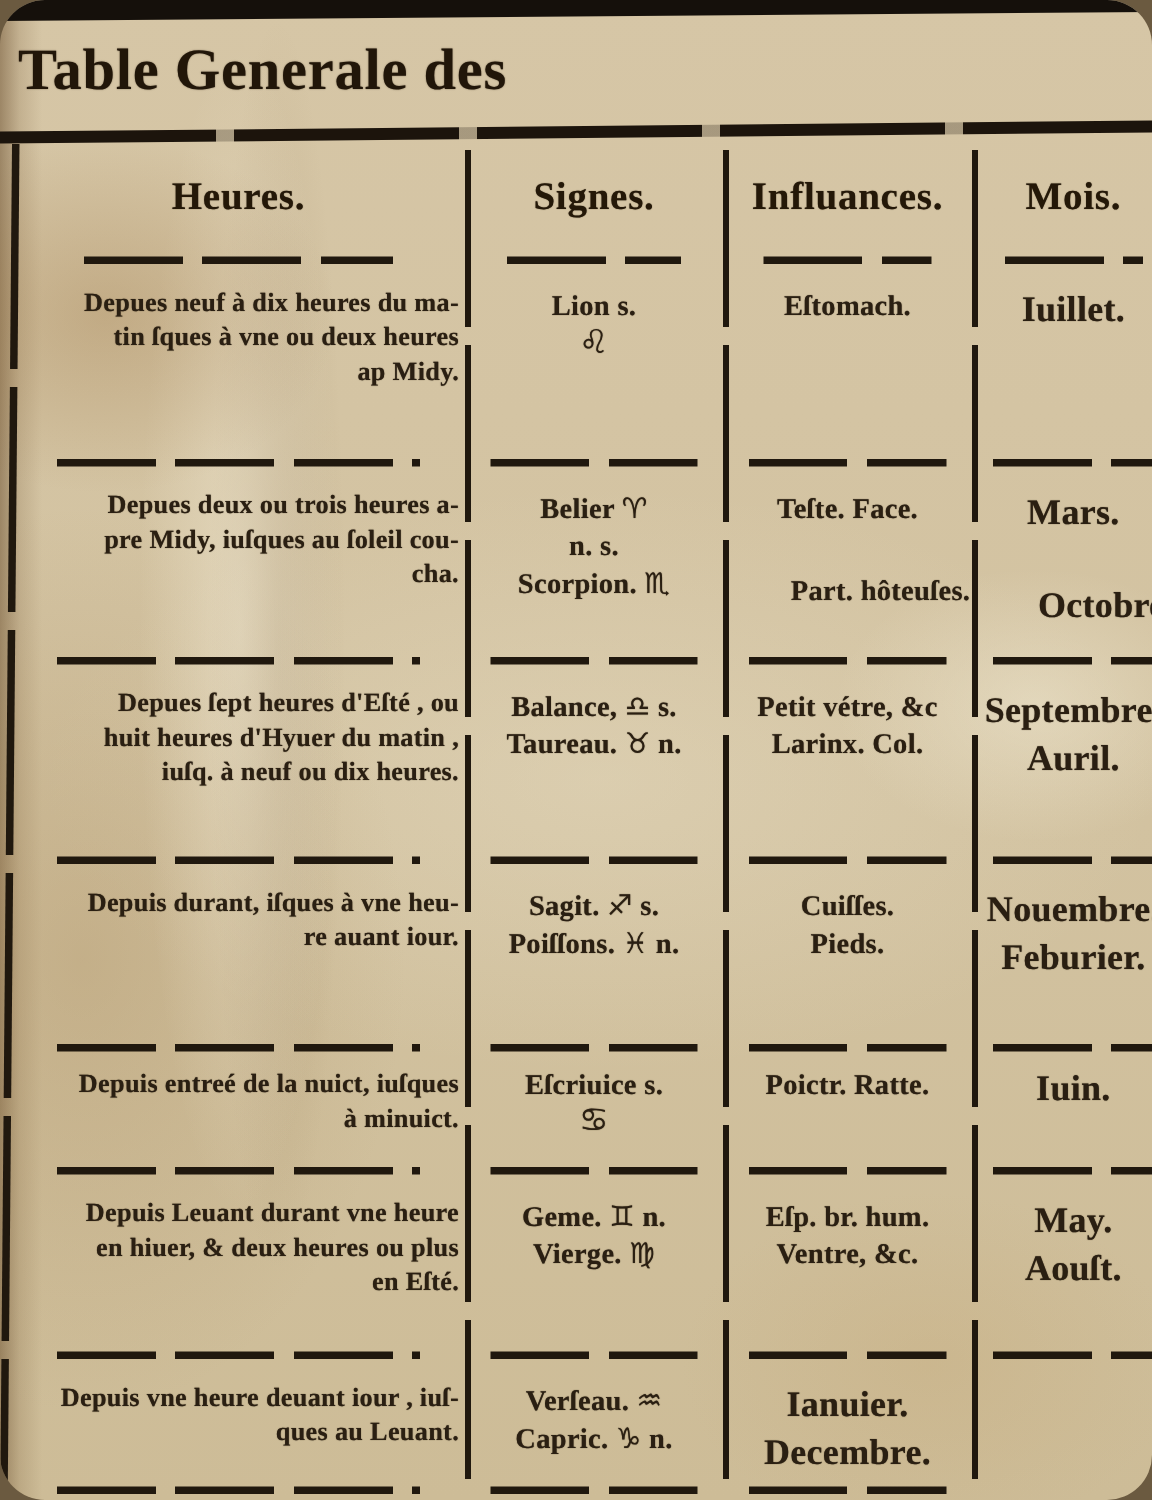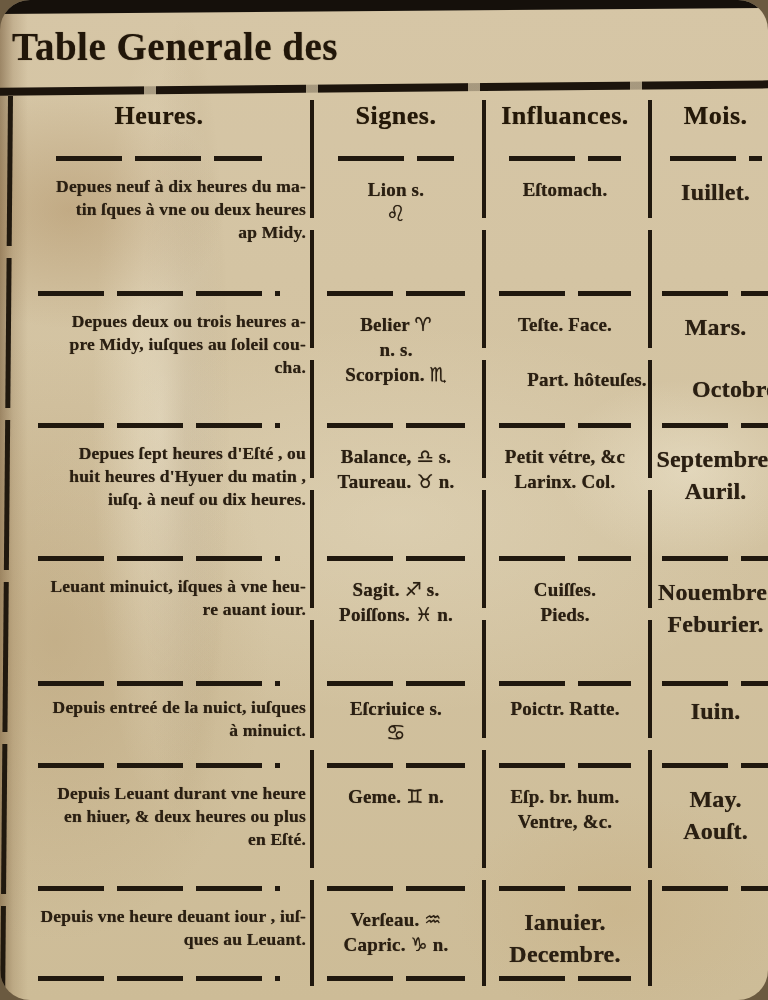--- a/index.html
+++ b/index.html
@@ -27,21 +27,21 @@
     transform:rotate(-0.55deg);
     background:repeating-linear-gradient(90deg,#1c140c 0 150px,rgba(28,20,12,.25) 150px 162px);}
   .left-border{position:absolute;top:96px;left:8px;width:5px;height:898px;
     transform:rotate(0.5deg);transform-origin:top;
     background:repeating-linear-gradient(180deg,#20180e 0 150px,rgba(0,0,0,0) 150px 162px);}
   .vdiv{position:absolute;top:100px;height:886px;width:4px;
     background:repeating-linear-gradient(180deg,#20180e 0 118px,rgba(0,0,0,0) 118px 130px);}
   .vdiv.v1{left:310px;}
   .vdiv.v2{left:482px;}
   .vdiv.v3{left:648px;}
-  .grid{position:absolute;left:8px;top:91px;width:760px;height:890px;
+  .grid{position:absolute;left:8px;top:106px;width:760px;height:890px;
     display:grid;grid-template-columns:302px 172px 166px 1fr;
     grid-template-rows:70px 135px 132px 133px 125px 82px 123px 1fr;}
   .cell{position:relative;font-weight:700;font-size:19px;line-height:1.32;
     text-align:center;padding-top:16px;letter-spacing:.2px;
     text-shadow:0 0 .7px rgba(40,28,12,.75);}
   .cell::after{content:"";position:absolute;left:10%;right:10%;bottom:0;height:5px;
     background:repeating-linear-gradient(90deg,#20180e 0 66px,rgba(0,0,0,0) 66px 79px);}
   .hc{padding-top:8px;font-size:26px;letter-spacing:.5px;color:#241808;}
   .hc::after{left:16%;right:16%;}
   .c-heures{text-align:right;padding:14px 4px 0 10px;font-size:17.5px;white-space:nowrap;}
@@ -126,21 +126,21 @@
     <div class="cell">
       <span class="ln">Petit vétre, &amp;c</span>
       <span class="ln">Larinx. Col.</span>
     </div>
     <div class="cell small">
       <span class="ln">Septembre.</span>
       <span class="ln">Auril.</span>
     </div>
 
     <div class="cell c-heures">
-      <span class="ln">Leuant minuict, iſques à vne heu-</span>
+      <span class="ln">Depuis durant, iſques à vne heu-</span>
       <span class="ln ind">re auant iour.</span>
     </div>
     <div class="cell">
       <span class="ln">Sagit. ♐ s.</span>
       <span class="ln">Poiſſons. ♓ n.</span>
     </div>
     <div class="cell">
       <span class="ln">Cuiſſes.</span>
       <span class="ln">Pieds.</span>
     </div>
@@ -164,20 +164,21 @@
       <span class="ln">Iuin.</span>
     </div>
 
     <div class="cell c-heures">
       <span class="ln">Depuis Leuant durant vne heure</span>
       <span class="ln ind">en hiuer, &amp; deux heures ou plus</span>
       <span class="ln ind">en Eſté.</span>
     </div>
     <div class="cell">
       <span class="ln">Geme. ♊ n.</span>
+      <span class="ln">Vierge. ♍</span>
     </div>
     <div class="cell">
       <span class="ln">Eſp. br. hum.</span>
       <span class="ln">Ventre, &amp;c.</span>
     </div>
     <div class="cell small">
       <span class="ln">May.</span>
       <span class="ln">Aouſt.</span>
     </div>
 

